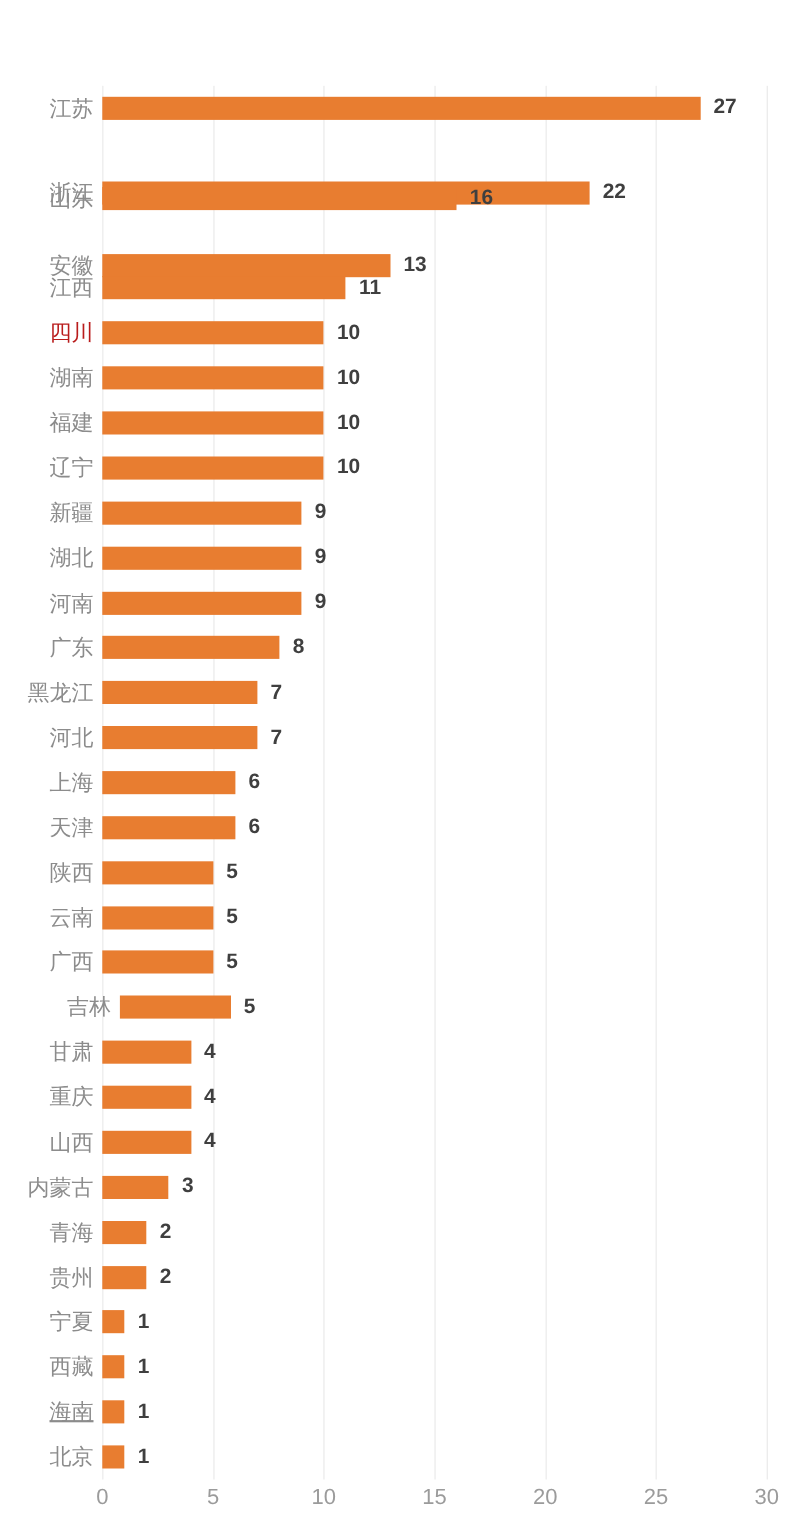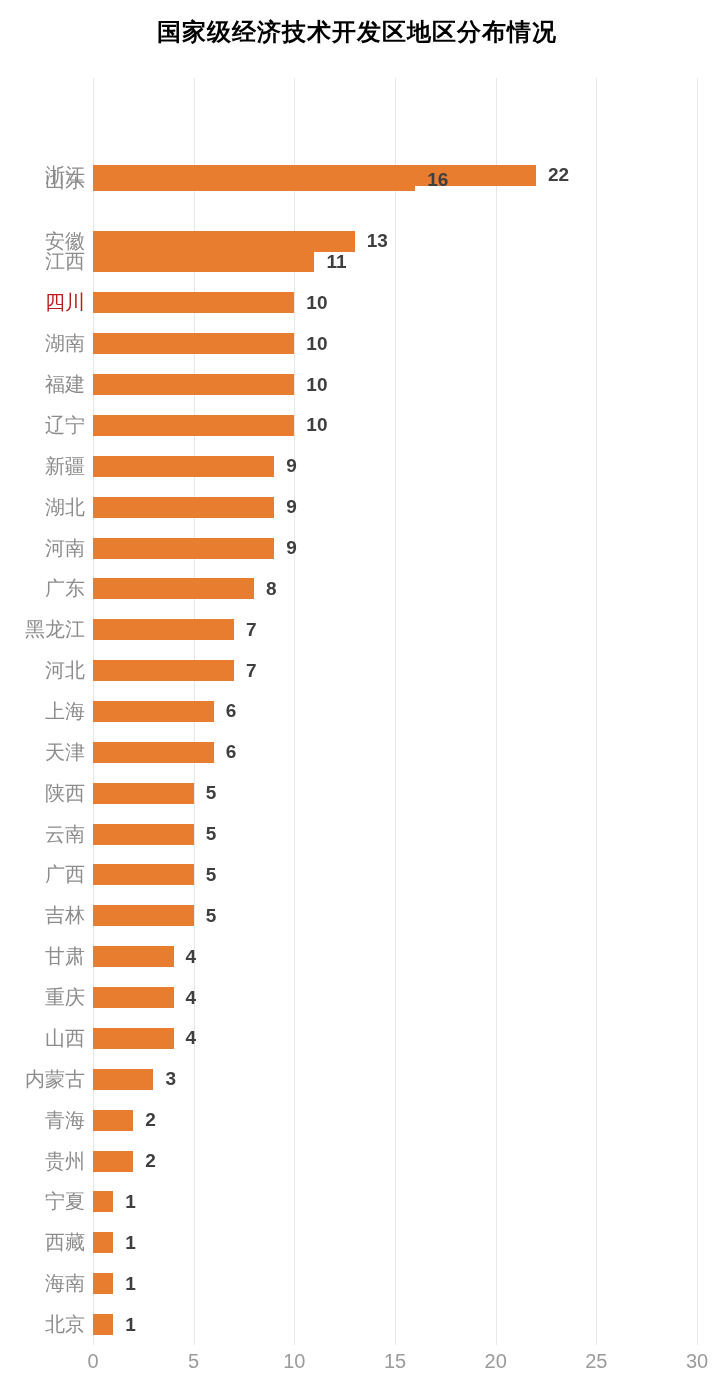--- a/index.html
+++ b/index.html
@@ -71,33 +71,37 @@
     top: 0;
     transform: translateX(-50%);
     font-size: 20px;
     font-family: "Liberation Sans", sans-serif;
   }
 </style>
 </head>
 <body>
 
 <div class="canvas">
-  <div class="chart-title">国家级经济技术开发区地区分布情况</div>
 
   <div class="plot">
     <div id="gridlines">
         <div class="gridline" style="left: 93px; background: rgb(232, 232, 232);"></div>
         <div class="gridline" style="left: 193.667px; background: rgb(232, 232, 232);"></div>
         <div class="gridline" style="left: 294.333px; background: rgb(232, 232, 232);"></div>
         <div class="gridline" style="left: 395px; background: rgb(232, 232, 232);"></div>
         <div class="gridline" style="left: 495.667px; background: rgb(232, 232, 232);"></div>
         <div class="gridline" style="left: 596.333px; background: rgb(232, 232, 232);"></div>
         <div class="gridline" style="left: 697px; background: rgb(232, 232, 232);"></div>
       </div>
     <div class="rows" id="rows">
+        <div class="bar-row" style="top: 0px; height: 40.871px;">
+          <span class="cat-label" style="color: rgb(140, 140, 140);">江苏</span>
+          <div class="bar" style="width: 543.6px; background: rgb(232, 125, 48);"></div>
+          <span class="val-label" style="color: rgb(63, 63, 63);">27</span>
+        </div>
         <div class="bar-row" style="top: 52px; height: 40.871px; margin-top: 25px;">
           <span class="cat-label" style="color: rgb(140, 140, 140);">浙江</span>
           <div class="bar" style="width: 442.933px; background: rgb(232, 125, 48);"></div>
           <span class="val-label" style="color: rgb(63, 63, 63);">22</span>
         </div>
         <div class="bar-row" style="top: 81.7419px; height: 40.871px;">
           <span class="cat-label" style="color: rgb(140, 140, 140);">山东</span>
           <div class="bar" style="width: 322.133px; background: rgb(232, 125, 48);"></div>
           <span class="val-label" style="color: rgb(63, 63, 63);">16</span>
         </div>
@@ -179,21 +183,21 @@
         <div class="bar-row" style="top: 735.677px; height: 40.871px;">
           <span class="cat-label" style="color: rgb(140, 140, 140);">云南</span>
           <div class="bar" style="width: 100.667px; background: rgb(232, 125, 48);"></div>
           <span class="val-label" style="color: rgb(63, 63, 63);">5</span>
         </div>
         <div class="bar-row" style="top: 776.548px; height: 40.871px;">
           <span class="cat-label" style="color: rgb(140, 140, 140); font-family: Liberation Serif, serif;">广西</span>
           <div class="bar" style="width: 100.667px; background: rgb(232, 125, 48);"></div>
           <span class="val-label" style="color: rgb(63, 63, 63);">5</span>
         </div>
-        <div class="bar-row" style="top: 817.419px; height: 40.871px;">
+        <div class="bar-row" style="top: 817.419px; height: 40.871px; padding-left: 16px;">
           <span class="cat-label" style="color: rgb(140, 140, 140);">吉林</span>
           <div class="bar" style="width: 100.667px; background: rgb(232, 125, 48);"></div>
           <span class="val-label" style="color: rgb(63, 63, 63);">5</span>
         </div>
         <div class="bar-row" style="top: 858.29px; height: 40.871px;">
           <span class="cat-label" style="color: rgb(140, 140, 140);">甘肃</span>
           <div class="bar" style="width: 80.5333px; background: rgb(232, 125, 48);"></div>
           <span class="val-label" style="color: rgb(63, 63, 63);">4</span>
         </div>
         <div class="bar-row" style="top: 899.161px; height: 40.871px;">
@@ -225,21 +229,21 @@
           <span class="cat-label" style="color: rgb(140, 140, 140);">宁夏</span>
           <div class="bar" style="width: 20.1333px; background: rgb(232, 125, 48);"></div>
           <span class="val-label" style="color: rgb(63, 63, 63);">1</span>
         </div>
         <div class="bar-row" style="top: 1144.39px; height: 40.871px;">
           <span class="cat-label" style="color: rgb(140, 140, 140);">西藏</span>
           <div class="bar" style="width: 20.1333px; background: rgb(232, 125, 48);"></div>
           <span class="val-label" style="color: rgb(63, 63, 63);">1</span>
         </div>
         <div class="bar-row" style="top: 1185.26px; height: 40.871px;">
-          <span class="cat-label" style="color: rgb(140, 140, 140);">海南</span>
+          <span class="cat-label" style="color: rgb(140, 140, 140); text-decoration: underline;">海南</span>
           <div class="bar" style="width: 20.1333px; background: rgb(232, 125, 48);"></div>
           <span class="val-label" style="color: rgb(63, 63, 63);">1</span>
         </div>
         <div class="bar-row" style="top: 1226.13px; height: 40.871px;">
           <span class="cat-label" style="color: rgb(140, 140, 140);">北京</span>
           <div class="bar" style="width: 20.1333px; background: rgb(232, 125, 48);"></div>
           <span class="val-label" style="color: rgb(63, 63, 63);">1</span>
         </div>
       </div>
   </div>

